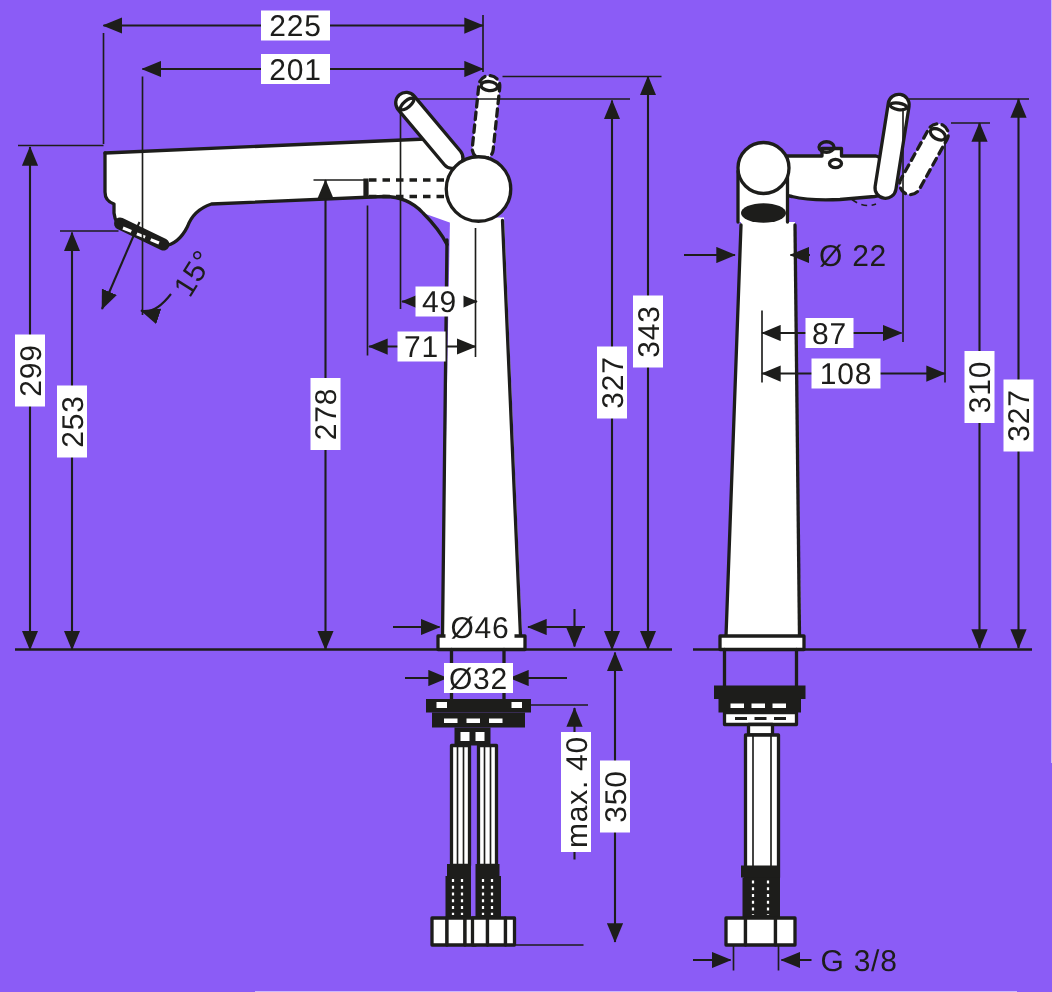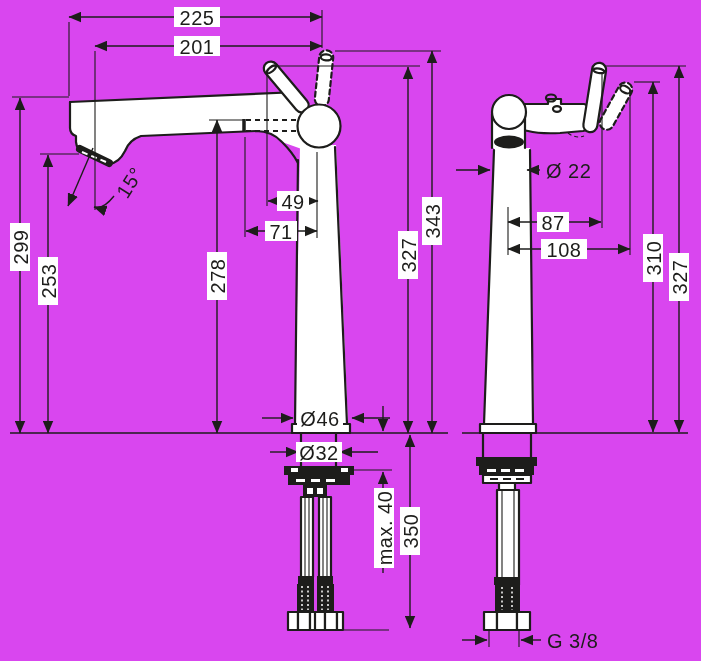--- a/index.html
+++ b/index.html
@@ -1,16 +1,16 @@
 <!DOCTYPE html>
 <html><head>
 <meta charset="utf-8">
 <style>
   html,body{margin:0;padding:0;background:#fff;}
-  .stage{position:relative;width:701px;height:661px;background:#d946ef;overflow:hidden;
+  .stage{position:relative;width:701px;height:661px;background:#8b5cf6;overflow:hidden;
          font-family:"Liberation Sans", sans-serif;}
   svg{position:absolute;left:0;top:0;}
   .outline{fill:#ffffff;stroke:#1d1d1b;stroke-width:2.2;stroke-linejoin:round;stroke-linecap:round;}
   .stroke-only{fill:none;stroke:#1d1d1b;stroke-width:2.2;stroke-linejoin:round;stroke-linecap:round;}
   .thin{fill:none;stroke:#1d1d1b;stroke-width:1.1;}
   .dimline{fill:none;stroke:#1d1d1b;stroke-width:1.4;}
   .counter{fill:none;stroke:#1d1d1b;stroke-width:1.6;}
   .dark{fill:#1d1d1b;stroke:none;}
   .whitefill{fill:#ffffff;stroke:none;}
   .dashed{stroke-dasharray:5 3.5;}

